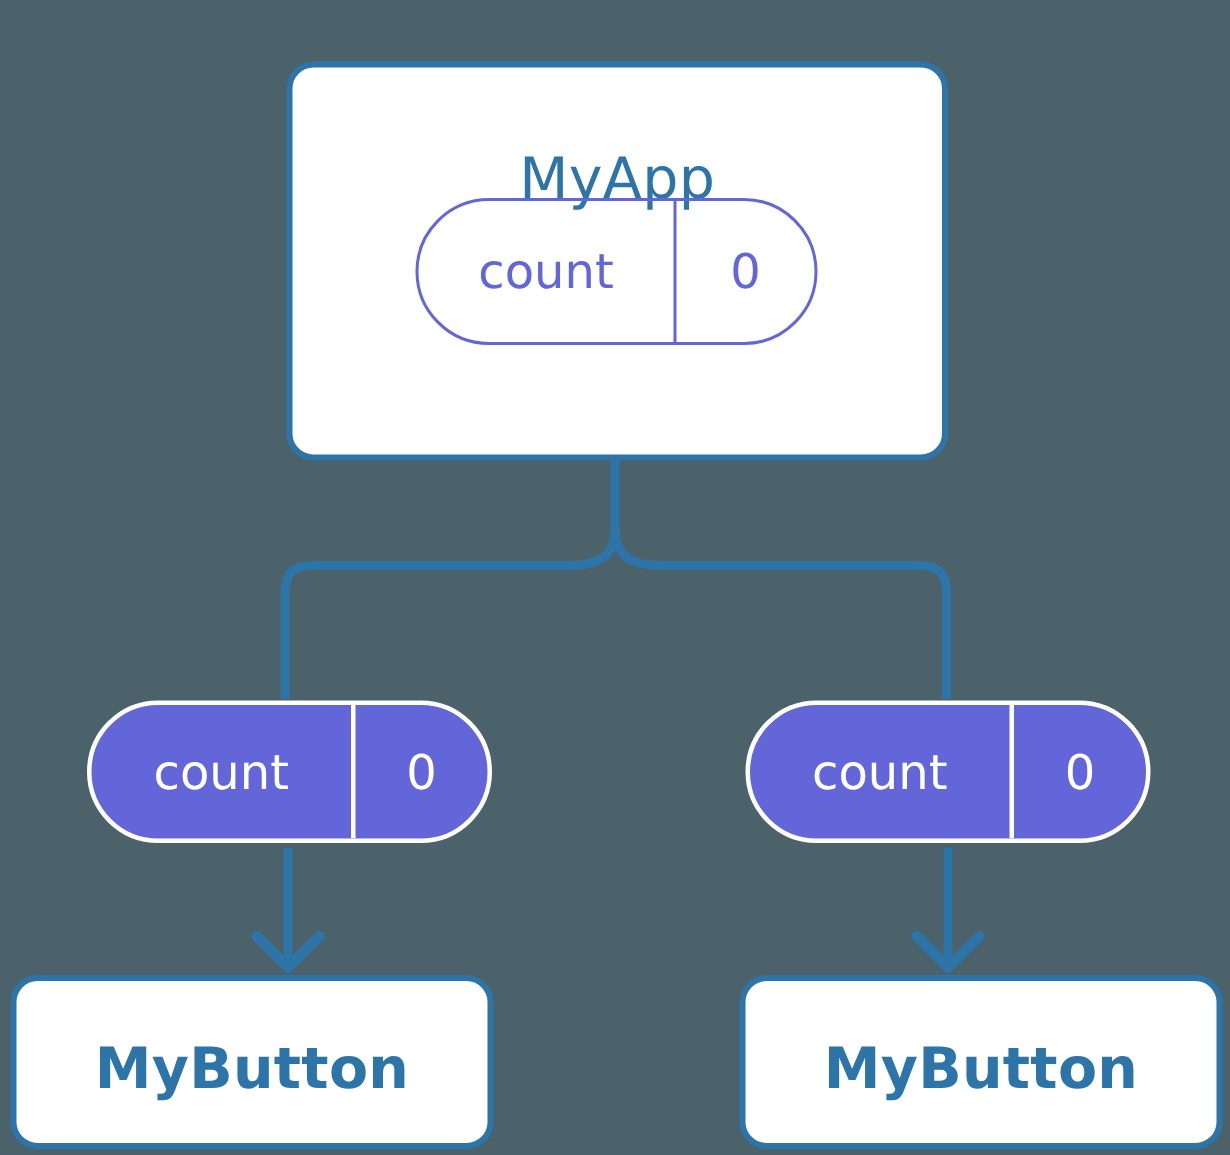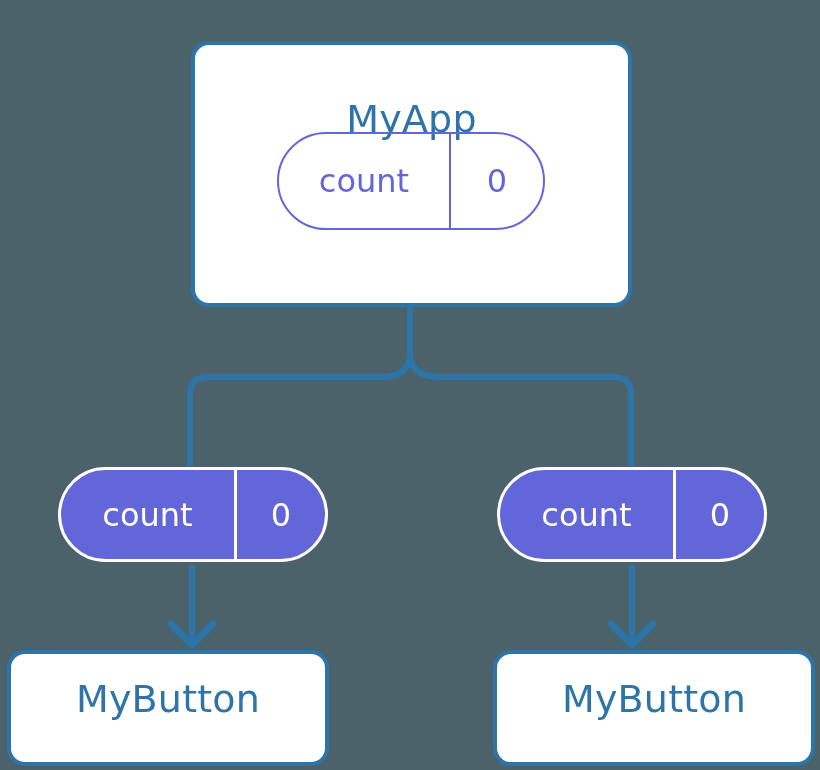--- a/index.html
+++ b/index.html
@@ -57,21 +57,22 @@
     margin-top: 52px;
   }
 
   
   .button-box {
     height: 116px;
   }
   #button-box-left  { left: 7px;   top: 650px; width: 322px; }
   #button-box-right { left: 493px; top: 650px; width: 322px; }
   .button-box .comp-title {
-    margin-top: 23px;
+    margin-top: 36px;
+    font-weight: bold;
   }
 
   
   .pill {
     position: absolute;
     display: flex;
     align-items: stretch;
     box-sizing: border-box;
     border-radius: 999px;
     overflow: hidden;

